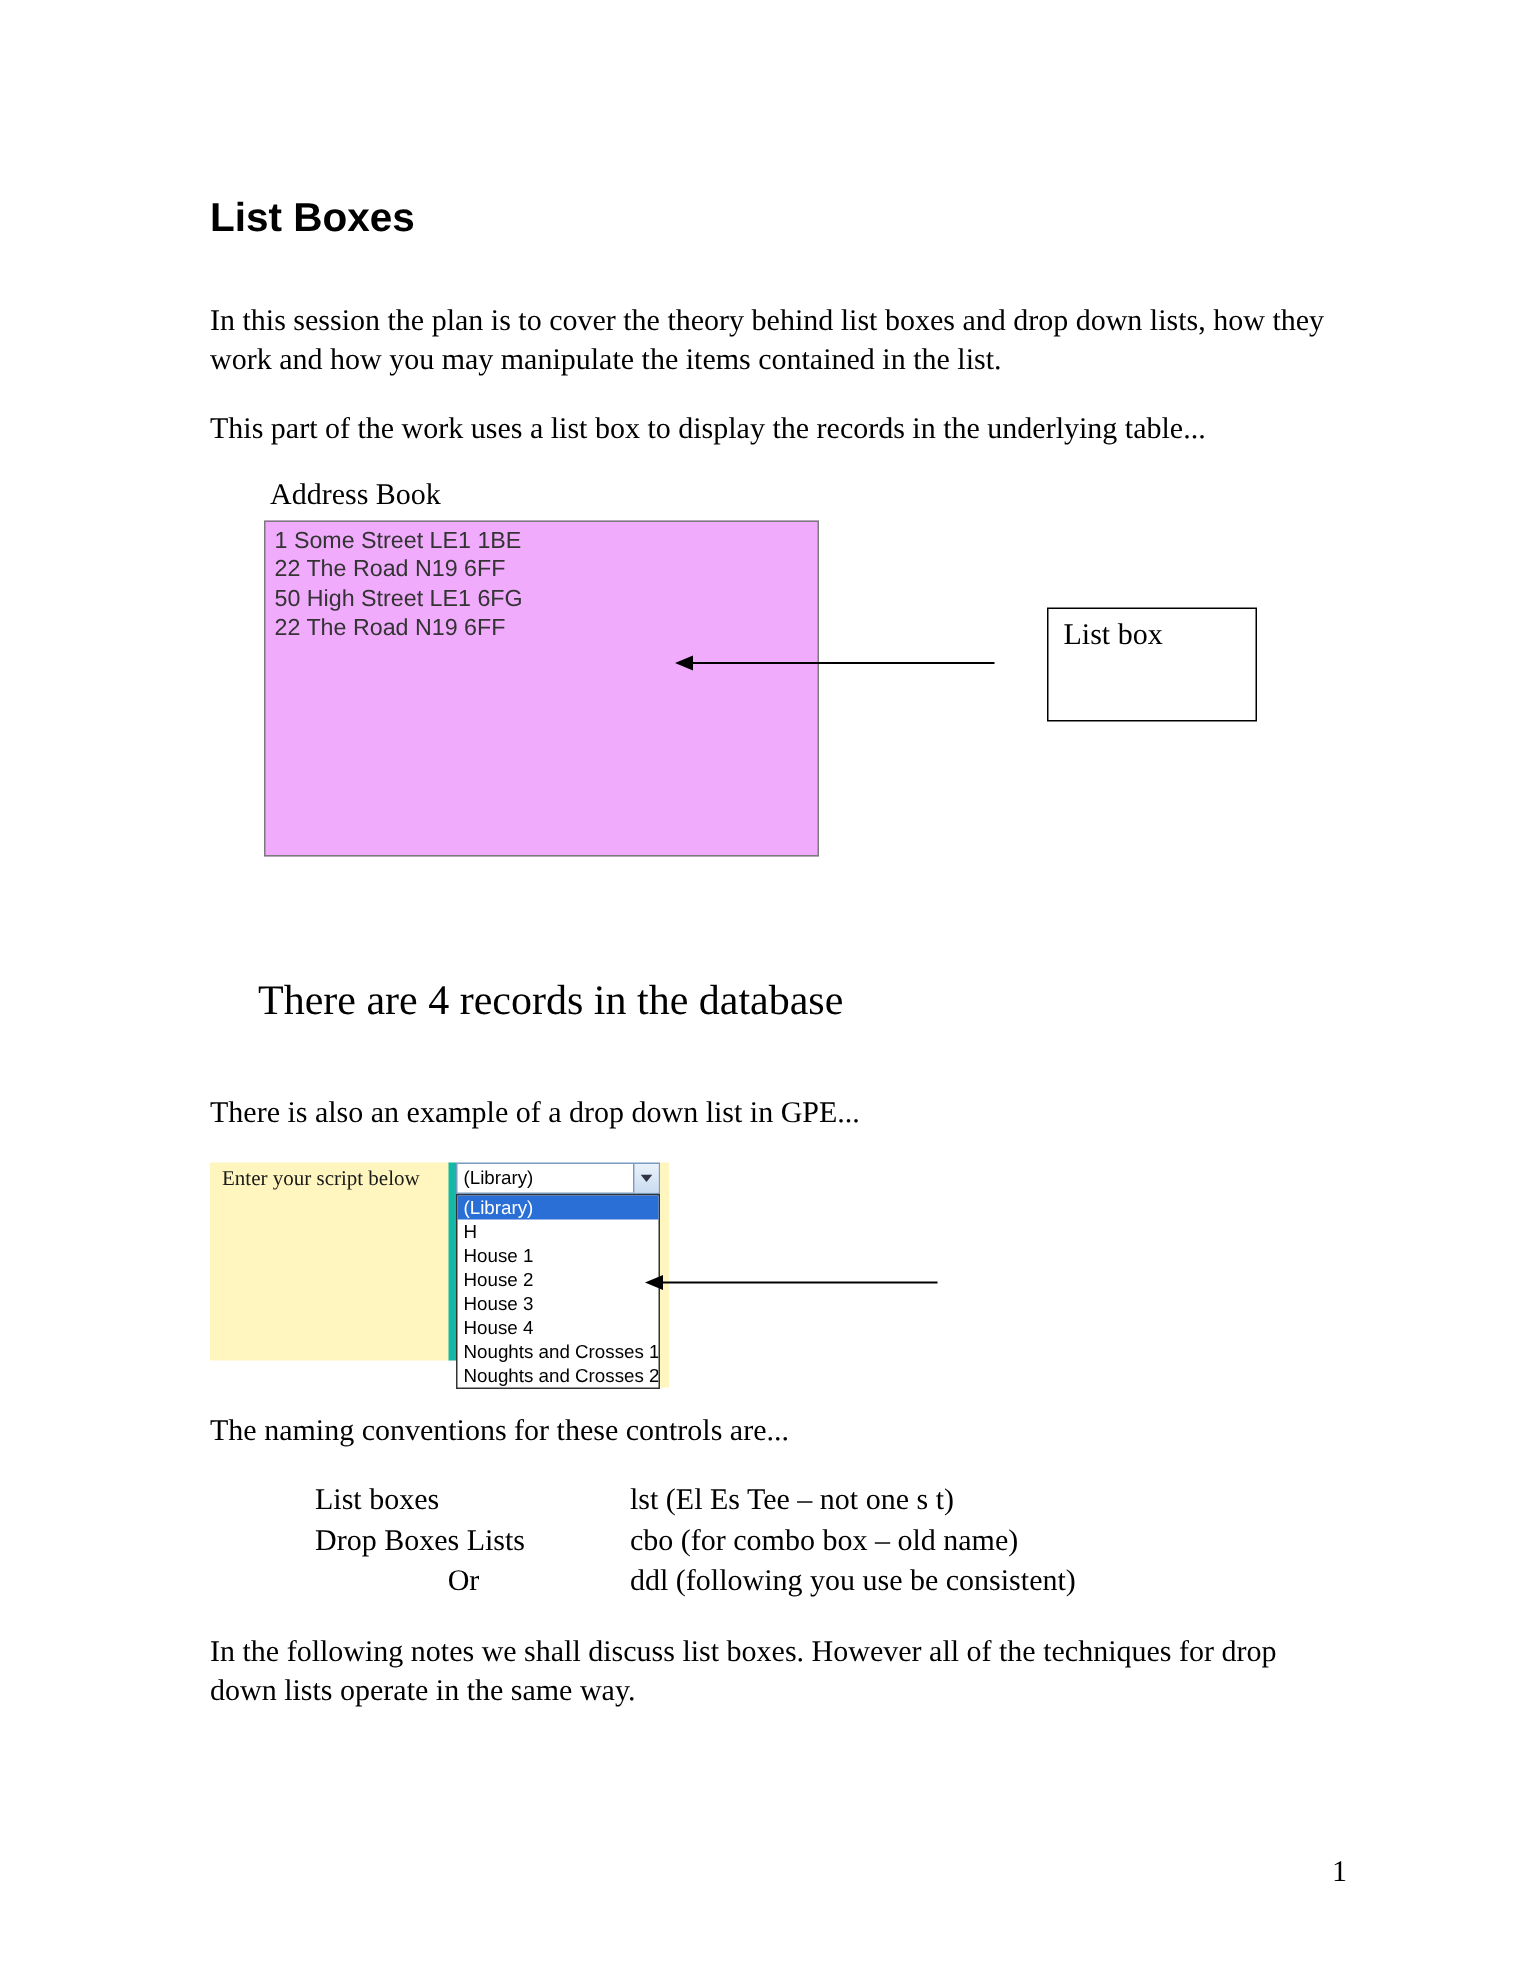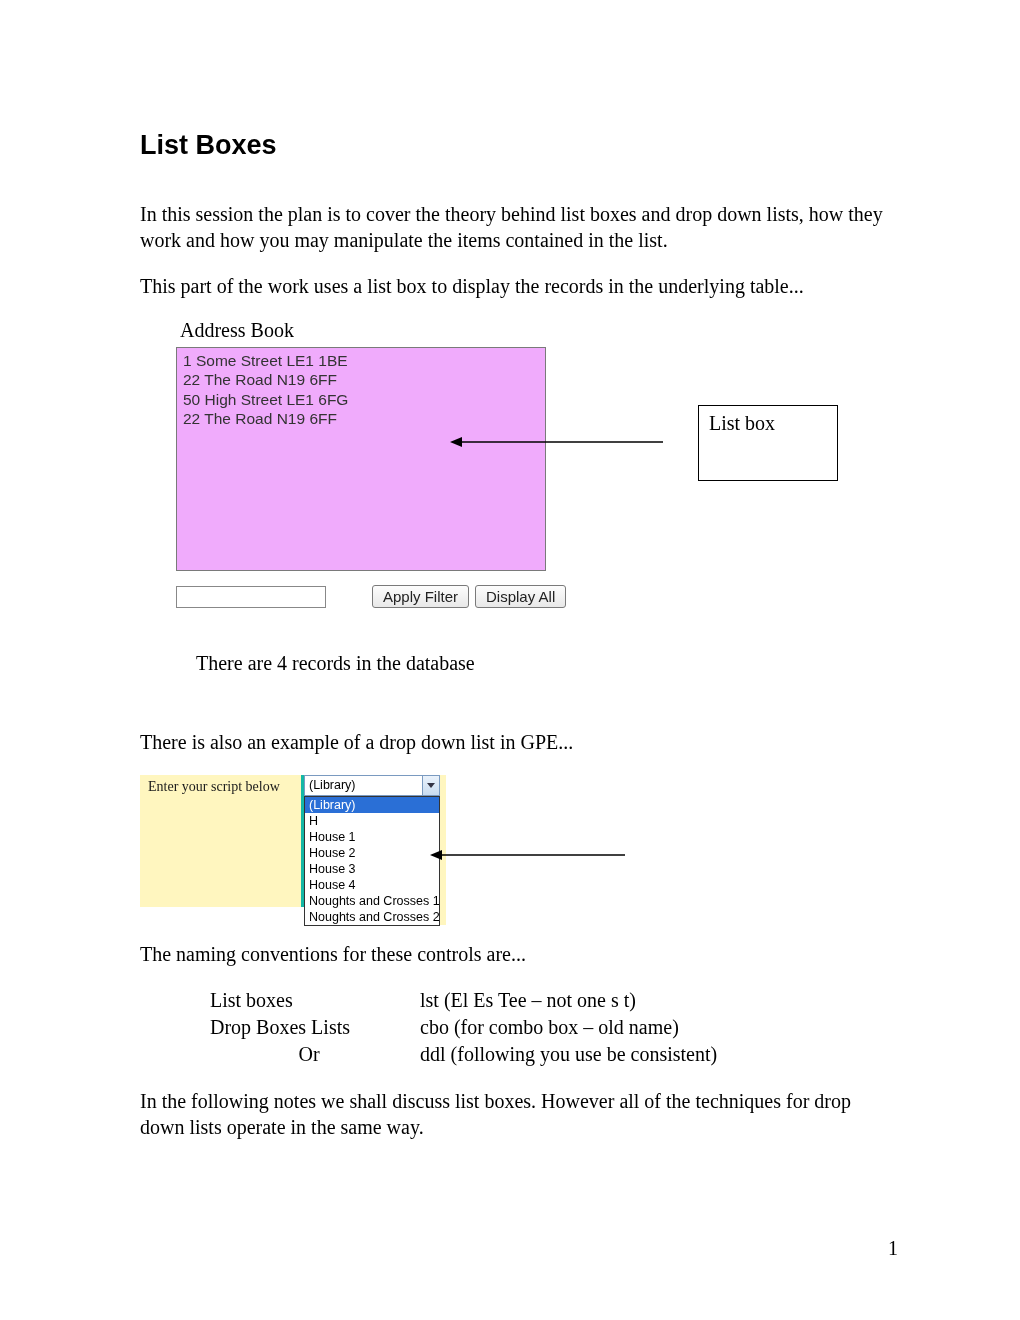--- a/index.html
+++ b/index.html
@@ -80,23 +80,23 @@
     font-size: 15px;
     background: linear-gradient(#fdfdfd, #e8e8e8);
     border: 1px solid #7a7a7a;
     border-radius: 3px;
     padding: 2px 10px;
     margin-right: 6px;
     color: #222;
   }
   .records-msg {
     position: absolute;
-    left: 56px;
+    left: 32px;
     top: 333px;
-    font-size: 20px;
+    font-size: 28px;
   }
 
   .listbox-callout {
     position: absolute;
     left: 522px;
     top: 86px;
     width: 140px;
     height: 76px;
     border: 1.5px solid #000;
     font-size: 20px;
@@ -119,21 +119,21 @@
     height: 160px;
     margin-top: 6px;
     margin-bottom: 6px;
   }
   .gpe-left {
     position: absolute;
     left: 0; top: 0;
     width: 164px;
     height: 132px;
     background: #fff6bf;
-    border-right: 3px solid #14b8a6;
+    border-right: 5px solid #14b8a6;
     box-sizing: border-box;
   }
   .gpe-left-text {
     position: absolute;
     left: 8px;
     top: 4px;
     font-size: 14px;
     font-family: "Times New Roman", serif;
     color: #1a1a1a;
   }
@@ -230,25 +230,20 @@
   <div class="fig1">
     <div class="addr-title">Address Book</div>
 
     <div class="listbox">
       <div>1 Some Street LE1 1BE</div>
       <div>22 The Road N19 6FF</div>
       <div>50 High Street LE1 6FG</div>
       <div>22 The Road N19 6FF</div>
     </div>
 
-    <div class="controls-row">
-      <input class="filter-input" type="text" value="" style="">
-      <button class="btn">Apply Filter</button>
-      <button class="btn">Display All</button>
-    </div>
 
     <div class="records-msg">There are 4 records in the database</div>
 
     <div class="listbox-callout">
       <span>List box</span>
     </div>
 
     <svg class="arrow1" viewBox="0 0 220 30">
       <line x1="10" y1="15" x2="215" y2="15" stroke="#000" stroke-width="1.4"></line>
       <polygon points="2,15 14,10 14,20" fill="#000"></polygon>

